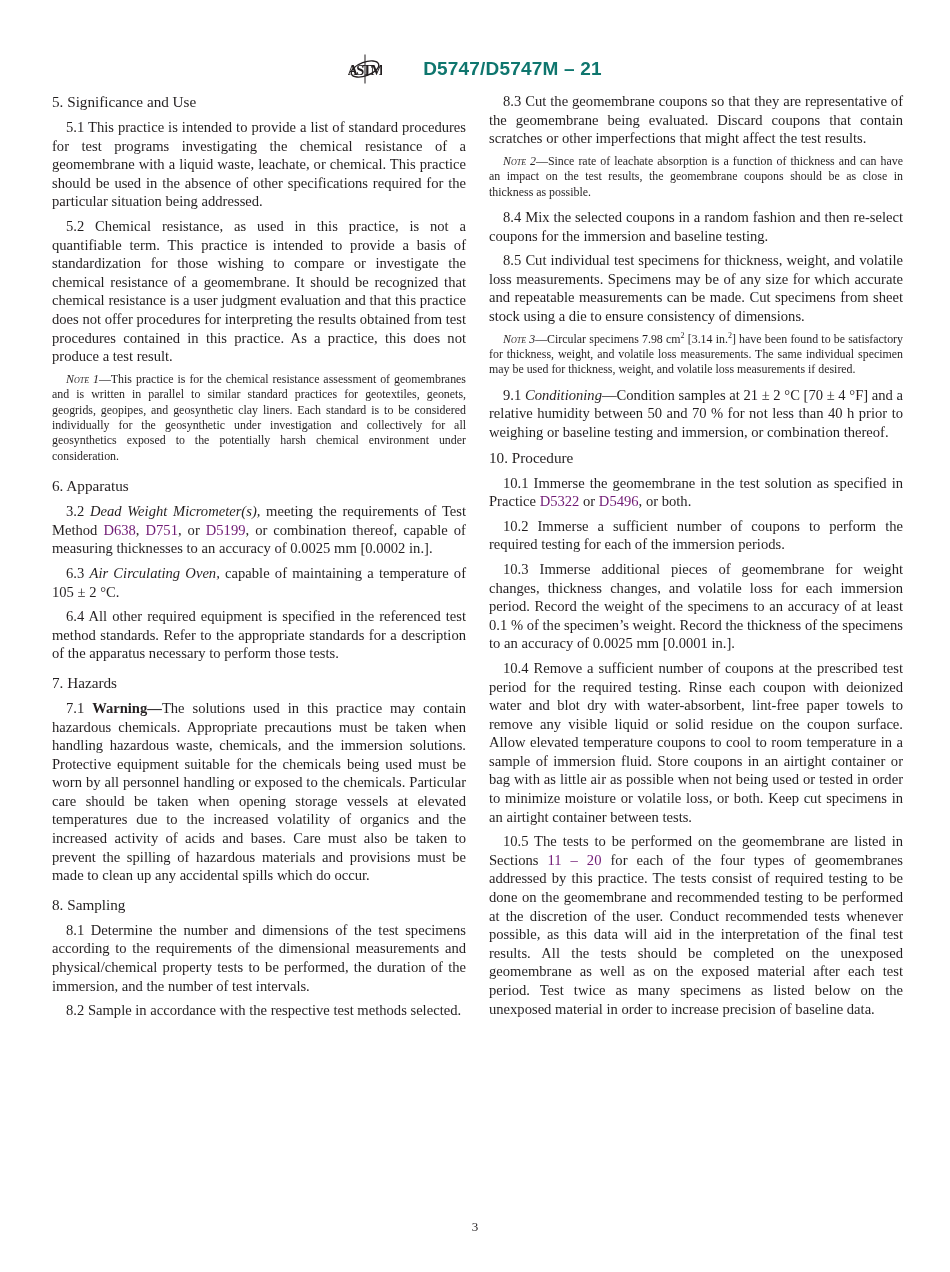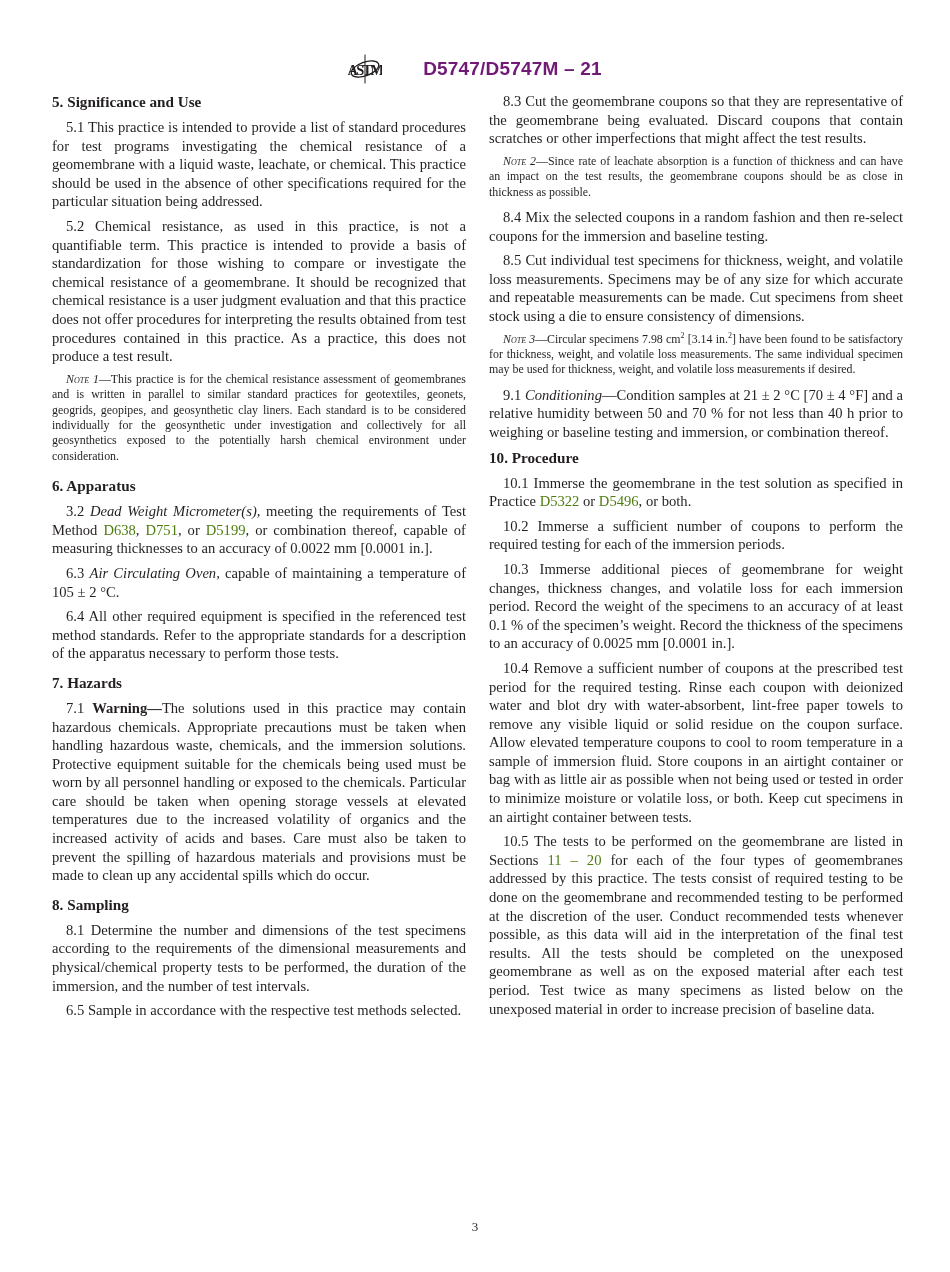--- a/index.html
+++ b/index.html
@@ -8,37 +8,37 @@
     font-family: "Liberation Serif", "DejaVu Serif", serif;
     color: #231f20;
   }
   .header {
     position: absolute; top: 52px; left: 0; width: 950px;
     display: flex; justify-content: center; align-items: center; gap: 6px;
   }
   .logo { width: 34px; height: 34px; }
   .header-title {
     font-family: "Liberation Sans", "DejaVu Sans", sans-serif;
-    font-weight: bold; font-size: 19px; color: #701a75; letter-spacing: 0.2px; margin-left: 35px;
+    font-weight: bold; font-size: 19px; color: #0f766e; letter-spacing: 0.2px; margin-left: 35px;
   }
   .col {
     position: absolute; top: 92px; width: 414px;
     font-size: 14.6px; line-height: 18.6px; text-align: justify;
   }
   .col.left { left: 52px; }
   .col.right { left: 489px; width: 414px; }
   .sec-head {
-    font-weight: bold; font-size: 15.2px; margin: 0 0 6px 0; line-height: 20px;
+    font-weight: normal; font-size: 15.2px; margin: 0 0 6px 0; line-height: 20px;
   }
   .para { margin: 0 0 6px 0; text-indent: 14px; }
   .note {
     font-size: 11.9px; line-height: 15.4px; margin: 4px 0 8px 0; text-indent: 14px;
   }
   .sc { font-variant: small-caps; font-style: italic; }
-  .link { color: #4d7c0f; }
+  .link { color: #701a75; }
   .page-num {
     position: absolute; top: 1219px; left: 0; width: 950px; text-align: center;
     font-size: 13px;
   }
   sup { font-size: 8px; line-height: 0; }
 </style>
 </head>
 <body>
 
 <div class="header">
@@ -50,30 +50,30 @@
   <span class="header-title">D5747/D5747M – 21</span>
 </div>
 
 <div class="col left">
   <div class="sec-head">5. Significance and Use</div>
   <p class="para">5.1 This practice is intended to provide a list of standard procedures for test programs investigating the chemical resistance of a geomembrane with a liquid waste, leachate, or chemical. This practice should be used in the absence of other specifications required for the particular situation being addressed.</p>
   <p class="para">5.2 Chemical resistance, as used in this practice, is not a quantifiable term. This practice is intended to provide a basis of standardization for those wishing to compare or investigate the chemical resistance of a geomembrane. It should be recognized that chemical resistance is a user judgment evaluation and that this practice does not offer procedures for interpreting the results obtained from test procedures contained in this practice. As a practice, this does not produce a test result.</p>
   <p class="note"><span class="sc">Note 1</span><span>—This practice is for the chemical resistance assessment of geomembranes and is written in parallel to similar standard practices for geotextiles, geonets, geogrids, geopipes, and geosynthetic clay liners. Each standard is to be considered individually for the geosynthetic under investigation and collectively for all geosynthetics exposed to the potentially harsh chemical environment under consideration.</span></p>
 
   <div class="sec-head" style="margin-top:12px">6. Apparatus</div>
-  <p class="para"><span>3.2 </span><i>Dead Weight Micrometer(s),</i><span> meeting the requirements of Test Method </span><span class="link">D638</span><span>, </span><span class="link">D751</span><span>, or </span><span class="link">D5199</span><span>, or combination thereof, capable of measuring thicknesses to an accuracy of 0.0022 mm [0.0001 in.].</span></p>
+  <p class="para"><span>3.2 </span><i>Dead Weight Micrometer(s),</i><span> meeting the requirements of Test Method </span><span class="link">D638</span><span>, </span><span class="link">D751</span><span>, or </span><span class="link">D5199</span><span>, or combination thereof, capable of measuring thicknesses to an accuracy of 0.0025 mm [0.0002 in.].</span></p>
   <p class="para"><span>6.3 </span><i>Air Circulating Oven,</i><span> capable of maintaining a temperature of 105 ± 2 °C.</span></p>
   <p class="para">6.4 All other required equipment is specified in the referenced test method standards. Refer to the appropriate standards for a description of the apparatus necessary to perform those tests.</p>
 
   <div class="sec-head" style="margin-top:10px">7. Hazards</div>
   <p class="para"><span>7.1 </span><b>Warning—</b><span>The solutions used in this practice may contain hazardous chemicals. Appropriate precautions must be taken when handling hazardous waste, chemicals, and the immersion solutions. Protective equipment suitable for the chemicals being used must be worn by all personnel handling or exposed to the chemicals. Particular care should be taken when opening storage vessels at elevated temperatures due to the increased volatility of organics and the increased activity of acids and bases. Care must also be taken to prevent the spilling of hazardous materials and provisions must be made to clean up any accidental spills which do occur.</span></p>
 
   <div class="sec-head" style="margin-top:10px">8. Sampling</div>
   <p class="para">8.1 Determine the number and dimensions of the test specimens according to the requirements of the dimensional measurements and physical/chemical property tests to be performed, the duration of the immersion, and the number of test intervals.</p>
-  <p class="para">6.5 Sample in accordance with the respective test methods selected.</p>
+  <p class="para">8.2 Sample in accordance with the respective test methods selected.</p>
 </div>
 
 <div class="col right">
   <p class="para">8.3 Cut the geomembrane coupons so that they are representative of the geomembrane being evaluated. Discard coupons that contain scratches or other imperfections that might affect the test results.</p>
   <p class="note"><span class="sc">Note 2</span><span>—Since rate of leachate absorption is a function of thickness and can have an impact on the test results, the geomembrane coupons should be as close in thickness as possible.</span></p>
   <p class="para">8.4 Mix the selected coupons in a random fashion and then re-select coupons for the immersion and baseline testing.</p>
   <p class="para">8.5 Cut individual test specimens for thickness, weight, and volatile loss measurements. Specimens may be of any size for which accurate and repeatable measurements can be made. Cut specimens from sheet stock using a die to ensure consistency of dimensions.</p>
   <p class="note"><span class="sc">Note 3</span><span>—Circular specimens 7.98 cm</span><sup>2</sup><span> [3.14 in.</span><sup>2</sup><span>] have been found to be satisfactory for thickness, weight, and volatile loss measurements. The same individual specimen may be used for thickness, weight, and volatile loss measurements if desired.</span></p>
 
   <p class="para"><span>9.1 </span><i>Conditioning</i><span>—Condition samples at 21 ± 2 °C [70 ± 4 °F] and a relative humidity between 50 and 70 % for not less than 40 h prior to weighing or baseline testing and immersion, or combination thereof.</span></p>

